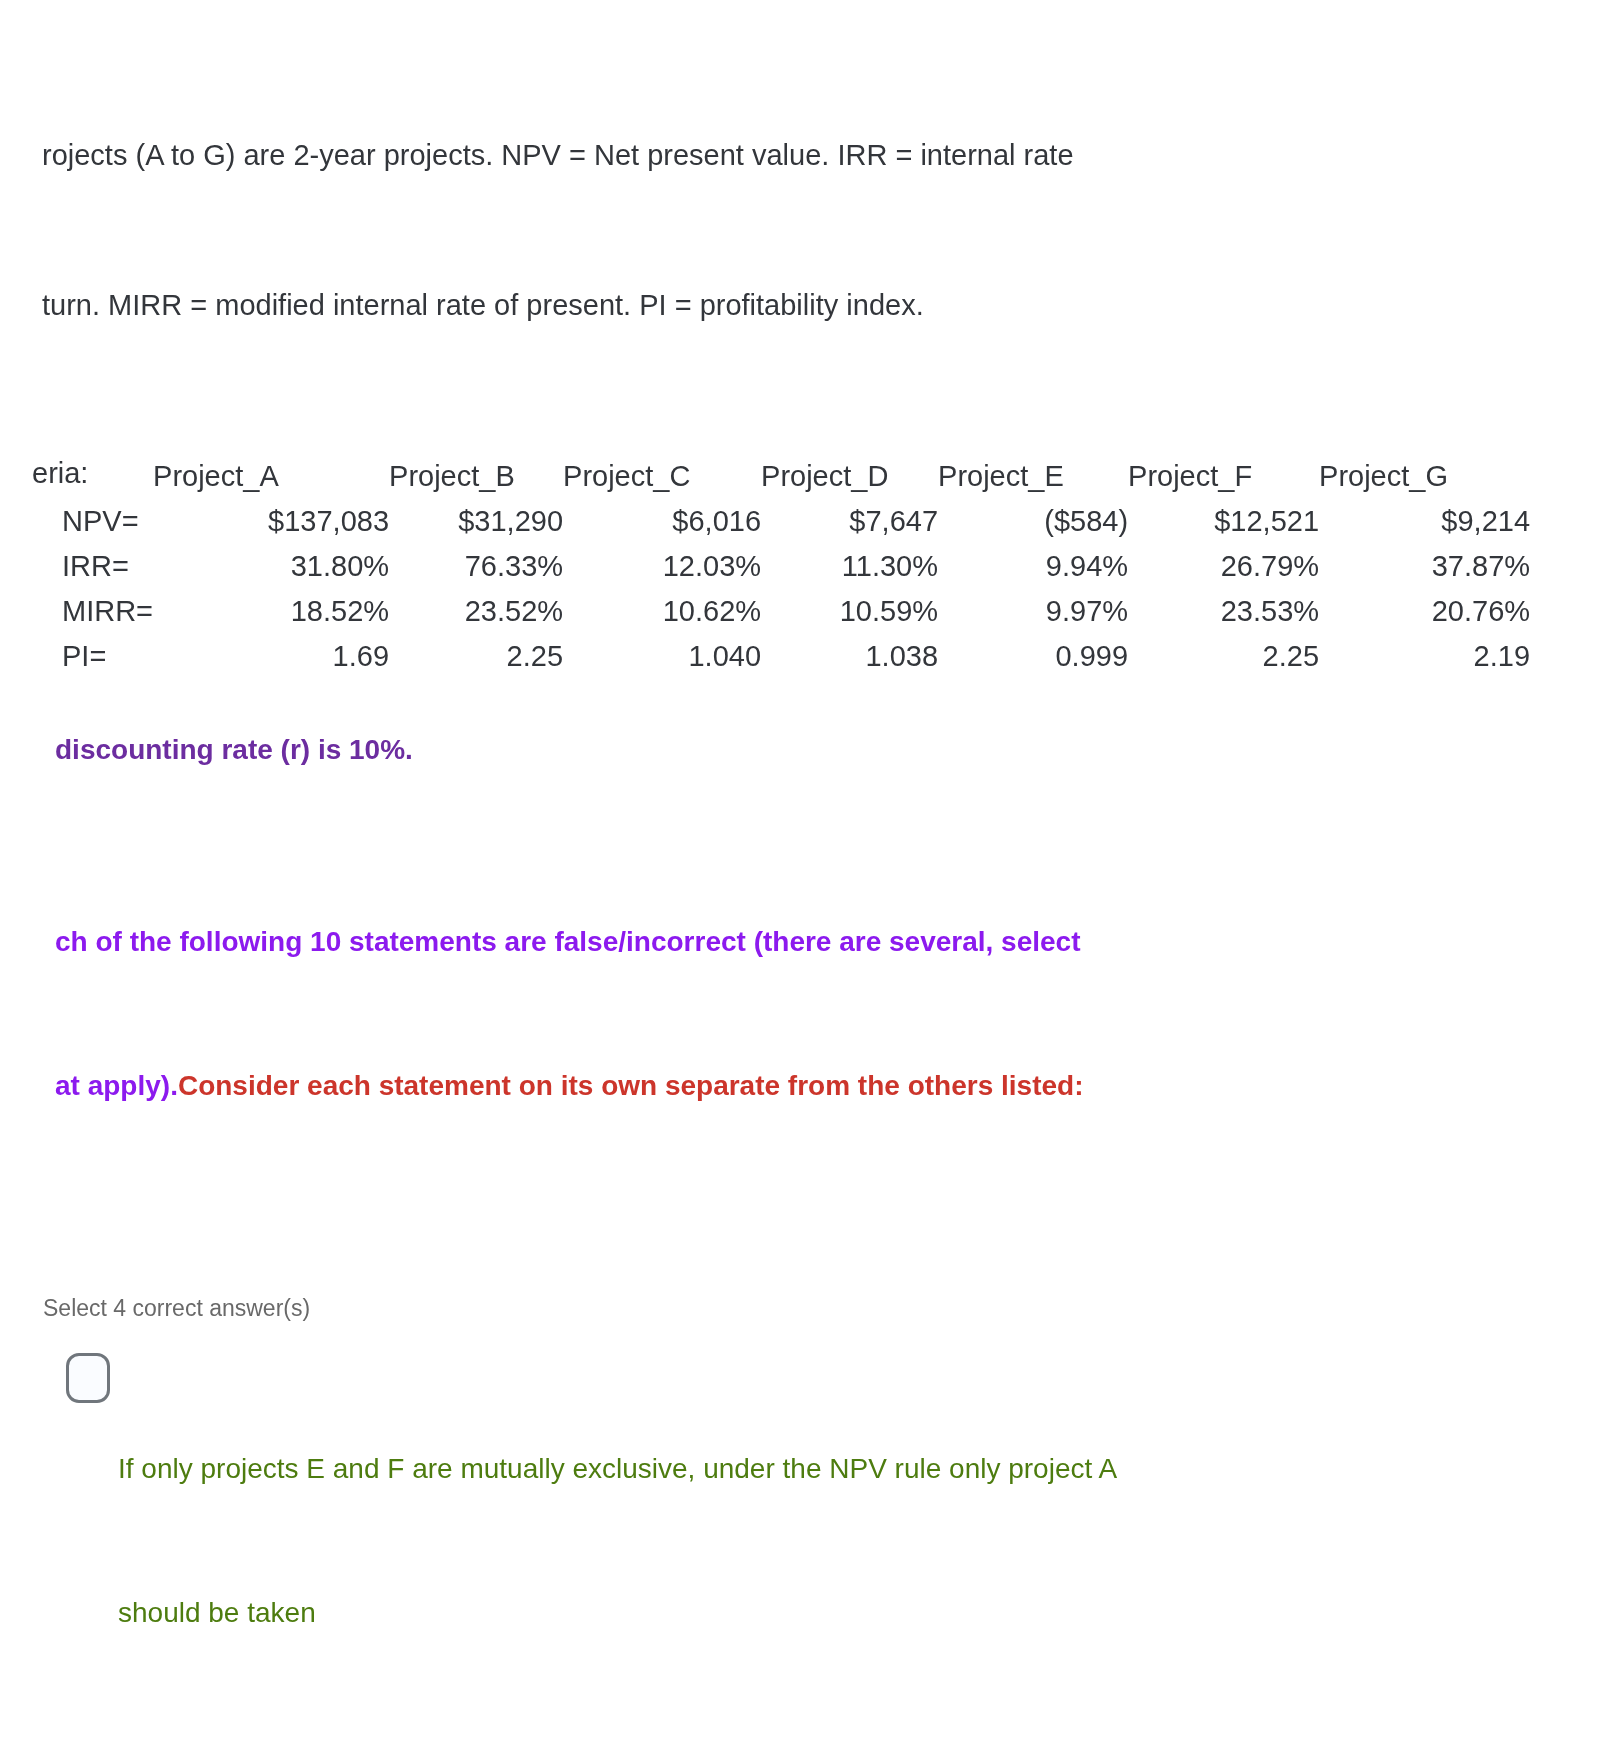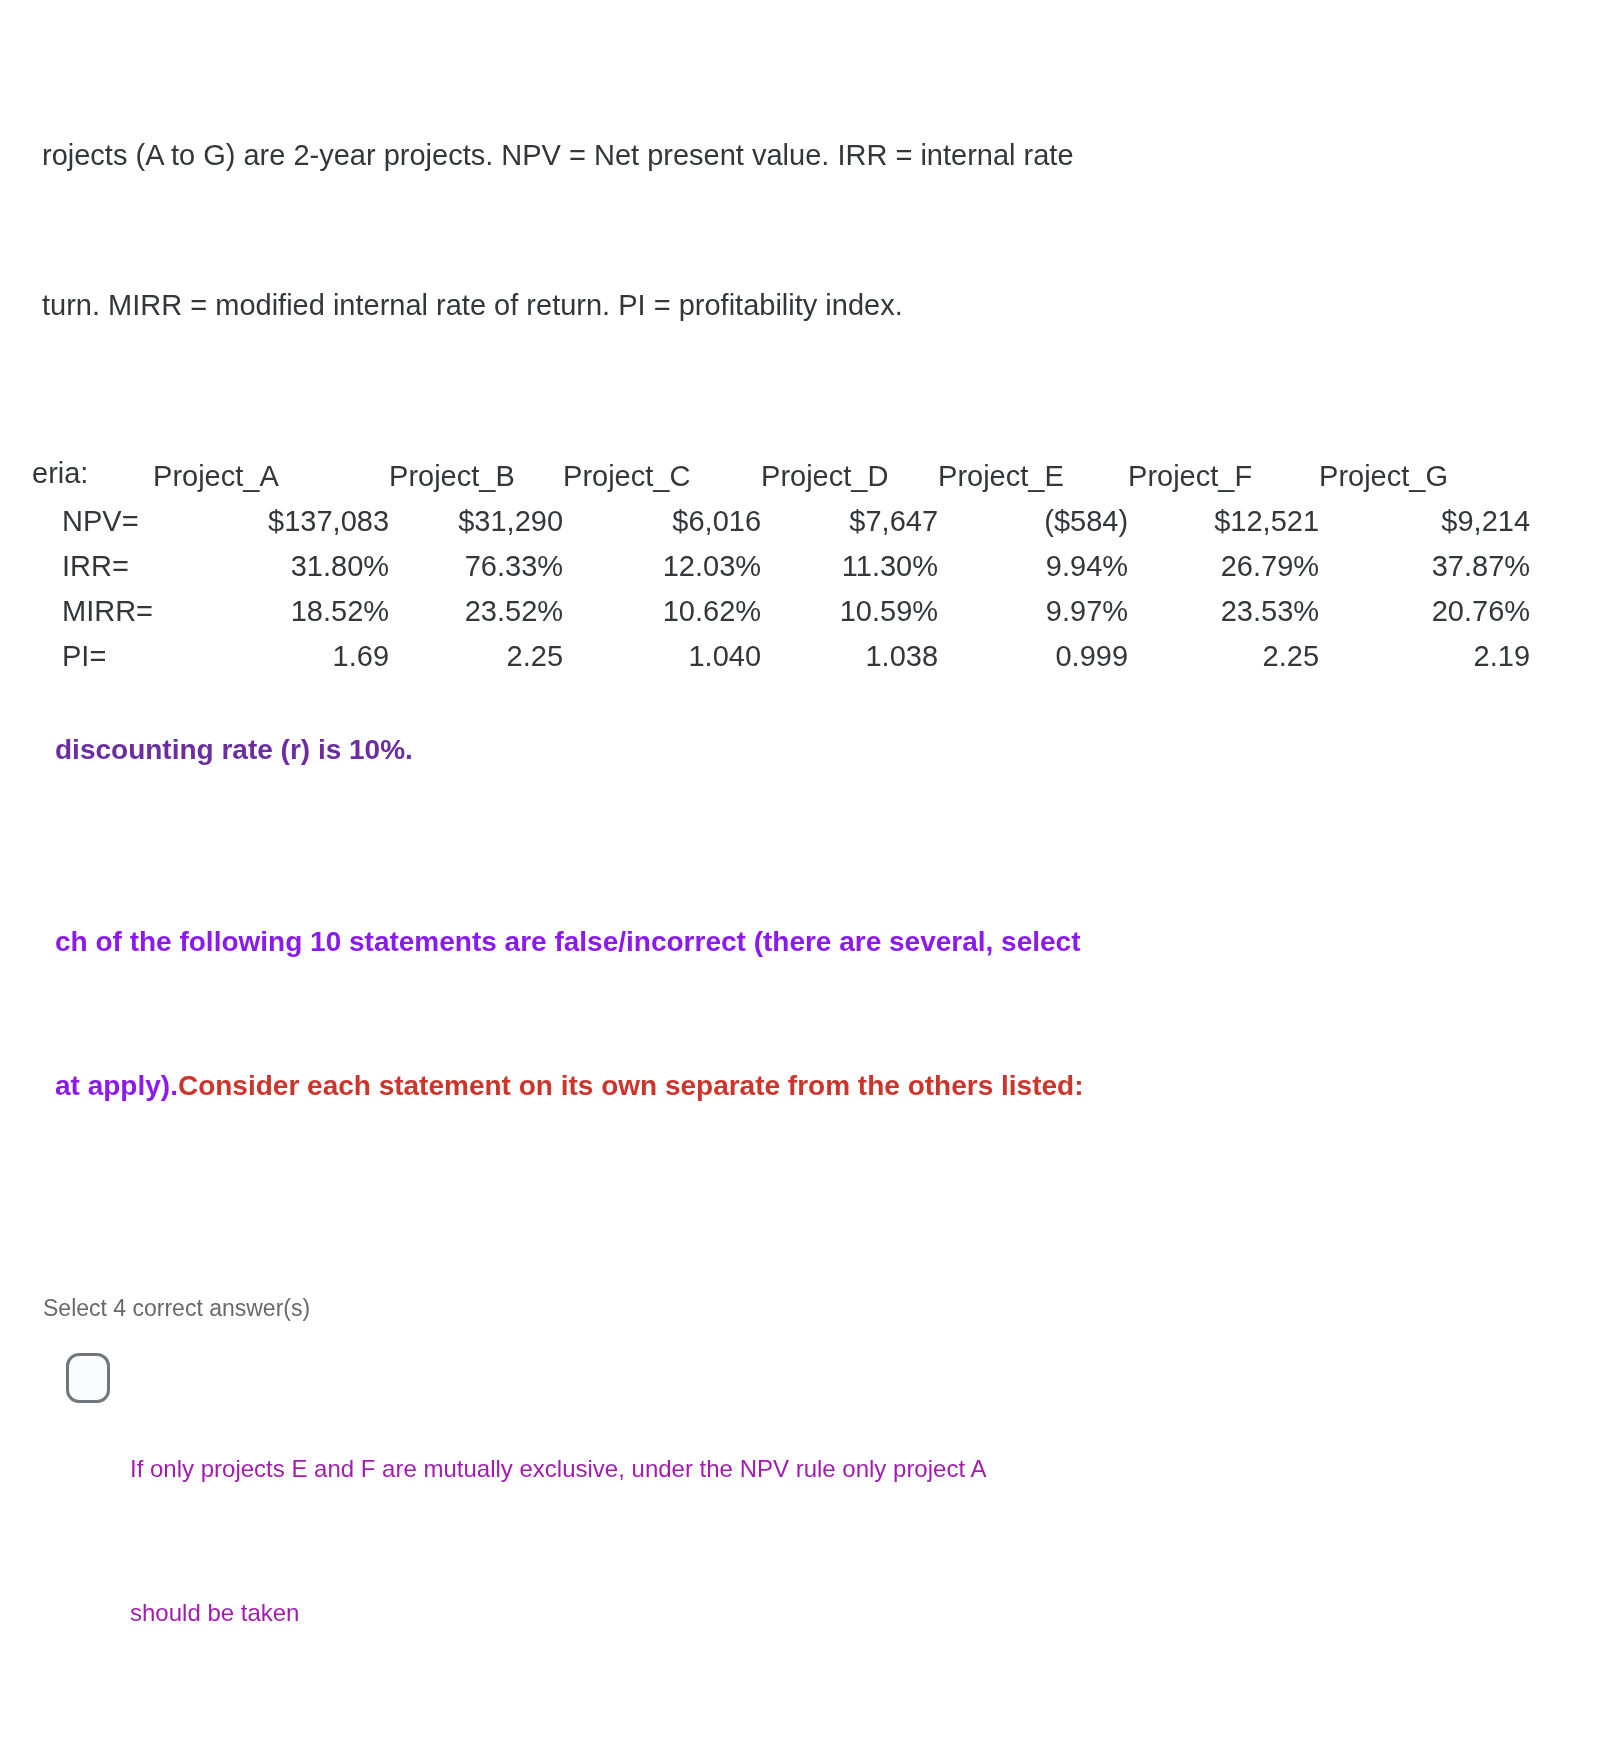--- a/index.html
+++ b/index.html
@@ -92,34 +92,34 @@
   .checkbox {
     flex: 0 0 auto;
     width: 44px; height: 50px;
     margin-top: 4px;
     border: 3px solid #70767c;
     border-radius: 13px;
     background: #fafcff;
     cursor: pointer;
   }
   .option-label {
-    margin-left: 20px;
-    font-size: 24px;
+    margin-left: 8px;
+    font-size: 28px;
     line-height: 48px;
-    color: #a21caf;
+    color: #4d7c0f;
     cursor: pointer;
     white-space: pre;
   }
 </style>
 </head>
 <body>
 
 <div class="intro">
   <div>rojects (A to G) are 2-year projects. NPV = Net present value. IRR = internal rate</div>
-  <div>turn. MIRR = modified internal rate of return. PI = profitability index.</div>
+  <div>turn. MIRR = modified internal rate of present. PI = profitability index.</div>
 </div>
 
 <div class="criteria-block">
   <span class="criteria-label">eria:</span>
   <table class="projects">
     <colgroup>
       <col style="width:100px">
       <col style="width:236px"><col style="width:174px"><col style="width:198px">
       <col style="width:177px"><col style="width:190px"><col style="width:191px"><col style="width:211px">
     </colgroup>

